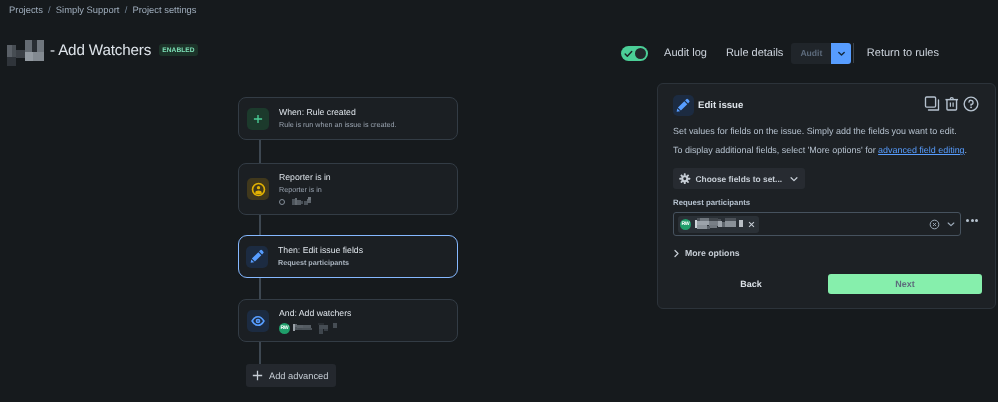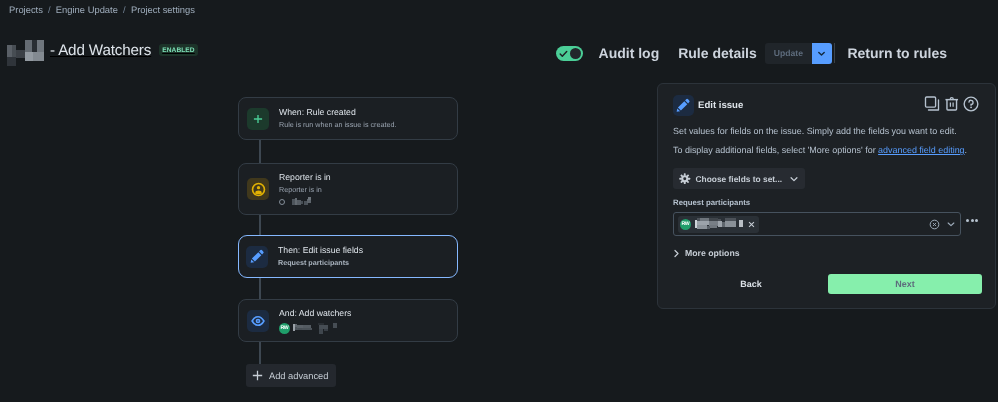--- a/index.html
+++ b/index.html
@@ -6,33 +6,33 @@
   body{width:998px;height:402px;background:#161a1d;font-family:"Liberation Sans",sans-serif;overflow:hidden;
        -webkit-font-smoothing:antialiased;text-rendering:geometricPrecision;}
   .app{position:relative;width:964px;height:402px;}
 
   
   .breadcrumb{position:absolute;left:9px;top:3.5px;display:flex;align-items:center;font-size:9.4px;color:#9fadbc;}
   .bc-item{white-space:nowrap;}
   .bc-sep{margin:0 5.2px;color:#738496;}
 
   
-  .titlerow{position:absolute;left:8px;top:37px;display:flex;align-items:center;text-decoration:underline;}
+  .titlerow{position:absolute;left:8px;top:37px;display:flex;align-items:center;}
   .redact-title{width:38px;height:26px;margin-right:4px;position:relative;display:block;}
   .redact-title i{position:absolute;display:block;background:#5d646b;}
   .page-title{font-size:15.2px;color:#dee4ea;font-weight:400;letter-spacing:-.15px;white-space:nowrap;}
   .badge-enabled{margin-left:8px;background:#1c3329;color:#7ee2b8;font-size:6.6px;font-weight:700;
      letter-spacing:.1px;padding:0 3px;border-radius:3px;height:12px;display:flex;align-items:center;box-sizing:border-box;}
 
   
   .toolbar{position:absolute;right:9px;top:41px;display:flex;align-items:center;height:24px;}
   .toggle{width:27px;height:15px;border-radius:8px;background:#4bce97;position:relative;margin-right:16px;cursor:pointer;}
   .toggle .knob{position:absolute;right:2px;top:2px;width:11px;height:11px;border-radius:50%;background:#22272b;}
   .toggle .chk{position:absolute;left:3px;top:4px;display:flex;}
-  .tbtn{font-size:14px;color:#cdd4dd;font-weight:700;margin-right:19px;cursor:pointer;white-space:nowrap;}
+  .tbtn{font-size:11px;color:#cdd4dd;font-weight:400;margin-right:19px;cursor:pointer;white-space:nowrap;}
   .update-grp{display:flex;align-items:center;}
   .update-btn{background:#20252a;color:#5d6b7c;font-size:8.6px;font-weight:700;height:21px;
      display:flex;align-items:center;padding:0 9px;border-radius:3px 0 0 3px;}
   .update-drop{background:#579dff;width:20px;height:21px;border-radius:0 3px 3px 0;display:flex;
      align-items:center;justify-content:center;cursor:pointer;}
   .tb-div{width:1px;height:20px;background:#3a4249;margin:0 12.5px 0 2px;}
 
   
   .tree{position:absolute;left:238px;top:97px;width:220px;}
   .conn{position:absolute;left:21px;width:1.6px;background:#3d4751;}
@@ -87,21 +87,21 @@
   .mos i{position:absolute;display:block;}
 </style>
 </head>
 <body>
 
 <div class="app">
 
   <div class="breadcrumb">
     <span class="bc-item">Projects</span>
     <span class="bc-sep">/</span>
-    <span class="bc-item">Engine Update</span>
+    <span class="bc-item">Simply Support</span>
     <span class="bc-sep">/</span>
     <span class="bc-item">Project settings</span>
   </div>
 
   <div class="titlerow">
     <span class="redact-title">
       <i style="left:-1px; top:8px;  width:5px; height:12px; background:#5a6067"></i>
       <i style="left:4px;  top:8px;  width:4px; height:12px; background:#474d53"></i>
       <i style="left:-1px; top:20px; width:9px; height:9px;  background:#2f343a"></i>
       <i style="left:8px;  top:13px; width:9px; height:8px;  background:#3b4046"></i>
@@ -120,29 +120,29 @@
       <span class="chk">
         <svg width="9" height="8" viewBox="0 0 9 8">
             <path d="M1.2 4.1 L3.3 6.2 L7.7 1.5" stroke="#1d2125" stroke-width="1.45" fill="none" stroke-linecap="round" stroke-linejoin="round"></path>
           </svg>
       </span>
       <span class="knob"></span>
     </div>
     <div class="tbtn">Audit log</div>
     <div class="tbtn" style="margin-right:8px">Rule details</div>
     <div class="update-grp">
-      <div class="update-btn">Update</div>
+      <div class="update-btn">Audit</div>
       <div class="update-drop">
         <svg width="9" height="9" viewBox="0 0 10 10">
             <path d="M2 3.8 L5 6.6 L8 3.8" stroke="#11293f" stroke-width="1.6" fill="none" stroke-linecap="round" stroke-linejoin="round"></path>
           </svg>
       </div>
     </div>
     <div class="tb-div"></div>
-    <div class="tbtn" style="margin-right:8px">Return to rules</div>
+    <div class="tbtn" style="margin-right:16px">Return to rules</div>
   </div>
 
   <div class="tree">
     <div class="conn" style="top:43px;height:23px"></div>
     <div class="conn" style="top:118px;height:22px"></div>
     <div class="conn" style="top:181px;height:22px"></div>
     <div class="conn" style="top:245px;height:22px"></div>
 
     <div class="card" style="position:absolute;top:0;height:43px;padding-left:8px">
       <span class="card-ico" style="background:#1c3a2c">

